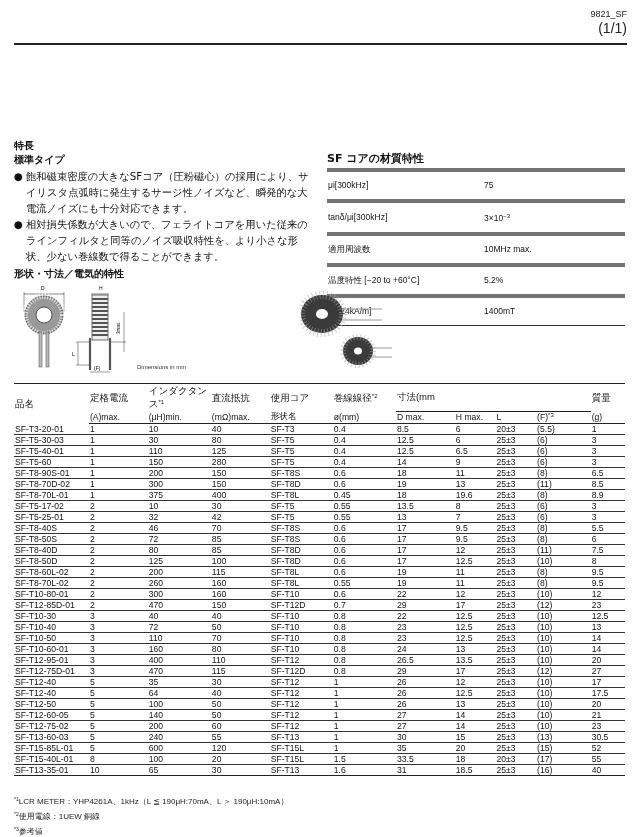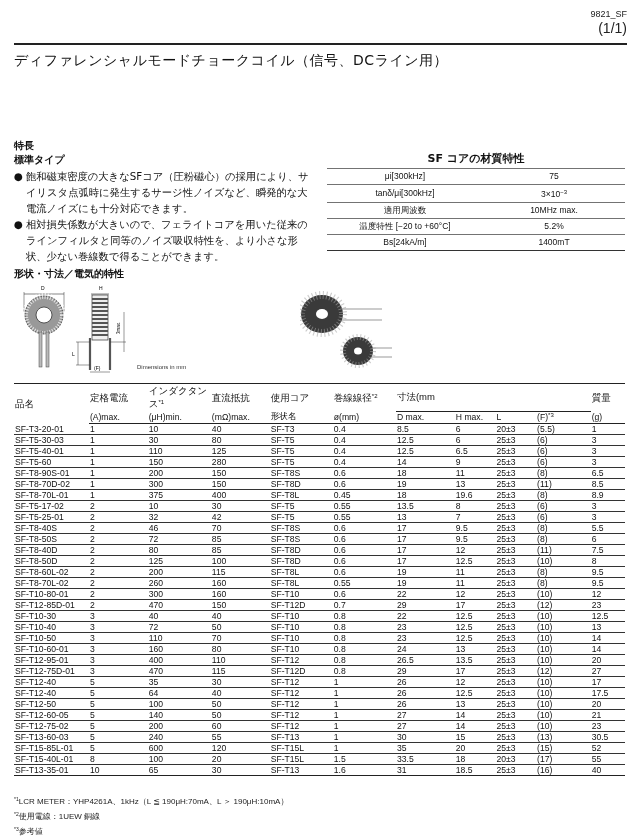--- a/index.html
+++ b/index.html
@@ -14,24 +14,24 @@
   .subtitle { font-size: 14px; margin-top: 1px; letter-spacing: 0.5px; }
   .radial { font-size: 13px; letter-spacing: 2px; margin-top: 1px; }
 
   .left-col { position: absolute; left: 14px; top: 139px; width: 300px; }
   .h-small { font-size: 10px; font-weight: bold; line-height: 14px; }
   .features { list-style: none; font-size: 10.3px; line-height: 16px; margin-top: 1px; }
   .features li { position: relative; padding-left: 12px; }
   .features li .bullet { position: absolute; left: 0; top: 0; }
   .shape-title { position: absolute; left: 14px; top: 267px; font-size: 10px; font-weight: bold; }
 
-  .mat { position: absolute; left: 327px; top: 151px; width: 298px; text-align: center; }
+  .mat { position: absolute; left: 327px; top: 151px; width: 298px; }
   .mat-title { font-size: 11px; font-weight: bold; margin-bottom: 2px; }
   .mat table { width: 100%; border-collapse: collapse; font-family: "Liberation Sans", sans-serif; font-size: 8.5px; }
-  .mat td { border-top: 1px solid #737373; height: 11.6px; line-height: 11px; padding: 2px 1px; margin-top: 28px; }
+  .mat td { border-top: 4px solid #737373; height: 11.6px; line-height: 11px; padding: 8px 1px; margin-top: 28px; }
   .mat tr:last-child td { border-bottom: 1px solid #333; }
   .mat td.v { width: 142px; }
 
   .diagram { position: absolute; left: 14px; top: 282px; width: 190px; height: 95px; }
   .dim-note { position: absolute; left: 137px; top: 364px; font-family: "Liberation Sans", sans-serif; font-size: 6px; color: #333; }
   .photo { position: absolute; left: 300px; top: 285px; width: 120px; height: 90px; }
 
   .spec { position: absolute; left: 14px; top: 383px; width: 611px; border-collapse: collapse; font-family: "Liberation Sans", sans-serif; font-size: 8.6px; }
   .spec th { font-weight: normal; text-align: left; padding: 0 1px; vertical-align: middle; }
   .spec thead tr.h1 th { border-top: 1.5px solid #222; height: 13px; font-size: 9.5px; padding-top: 1px; }
@@ -50,21 +50,20 @@
 </head>
 <body>
 
 <div class="docid">
   <div>9821_SF</div>
   <div class="page">(1/1)</div>
 </div>
 <div class="top-rule"></div>
 
 <div class="title-block">
-  <div class="subtitle">ディファレンシャルモードチョークコイル（信号、DCライン用）</div>
 </div>
 
 <div class="left-col">
   <div class="h-small">特長</div>
   <div class="h-small">標準タイプ</div>
   <ul class="features">
     <li><span class="bullet">●</span><span>飽和磁束密度の大きなSFコア（圧粉磁心）の採用により、サイリスタ点弧時に発生するサージ性ノイズなど、瞬発的な大電流ノイズにも十分対応できます。</span></li>
     <li><span class="bullet">●</span><span>相対損失係数が大きいので、フェライトコアを用いた従来のラインフィルタと同等のノイズ吸収特性を、より小さな形状、少ない巻線数で得ることができます。</span></li>
   </ul>
 </div>

